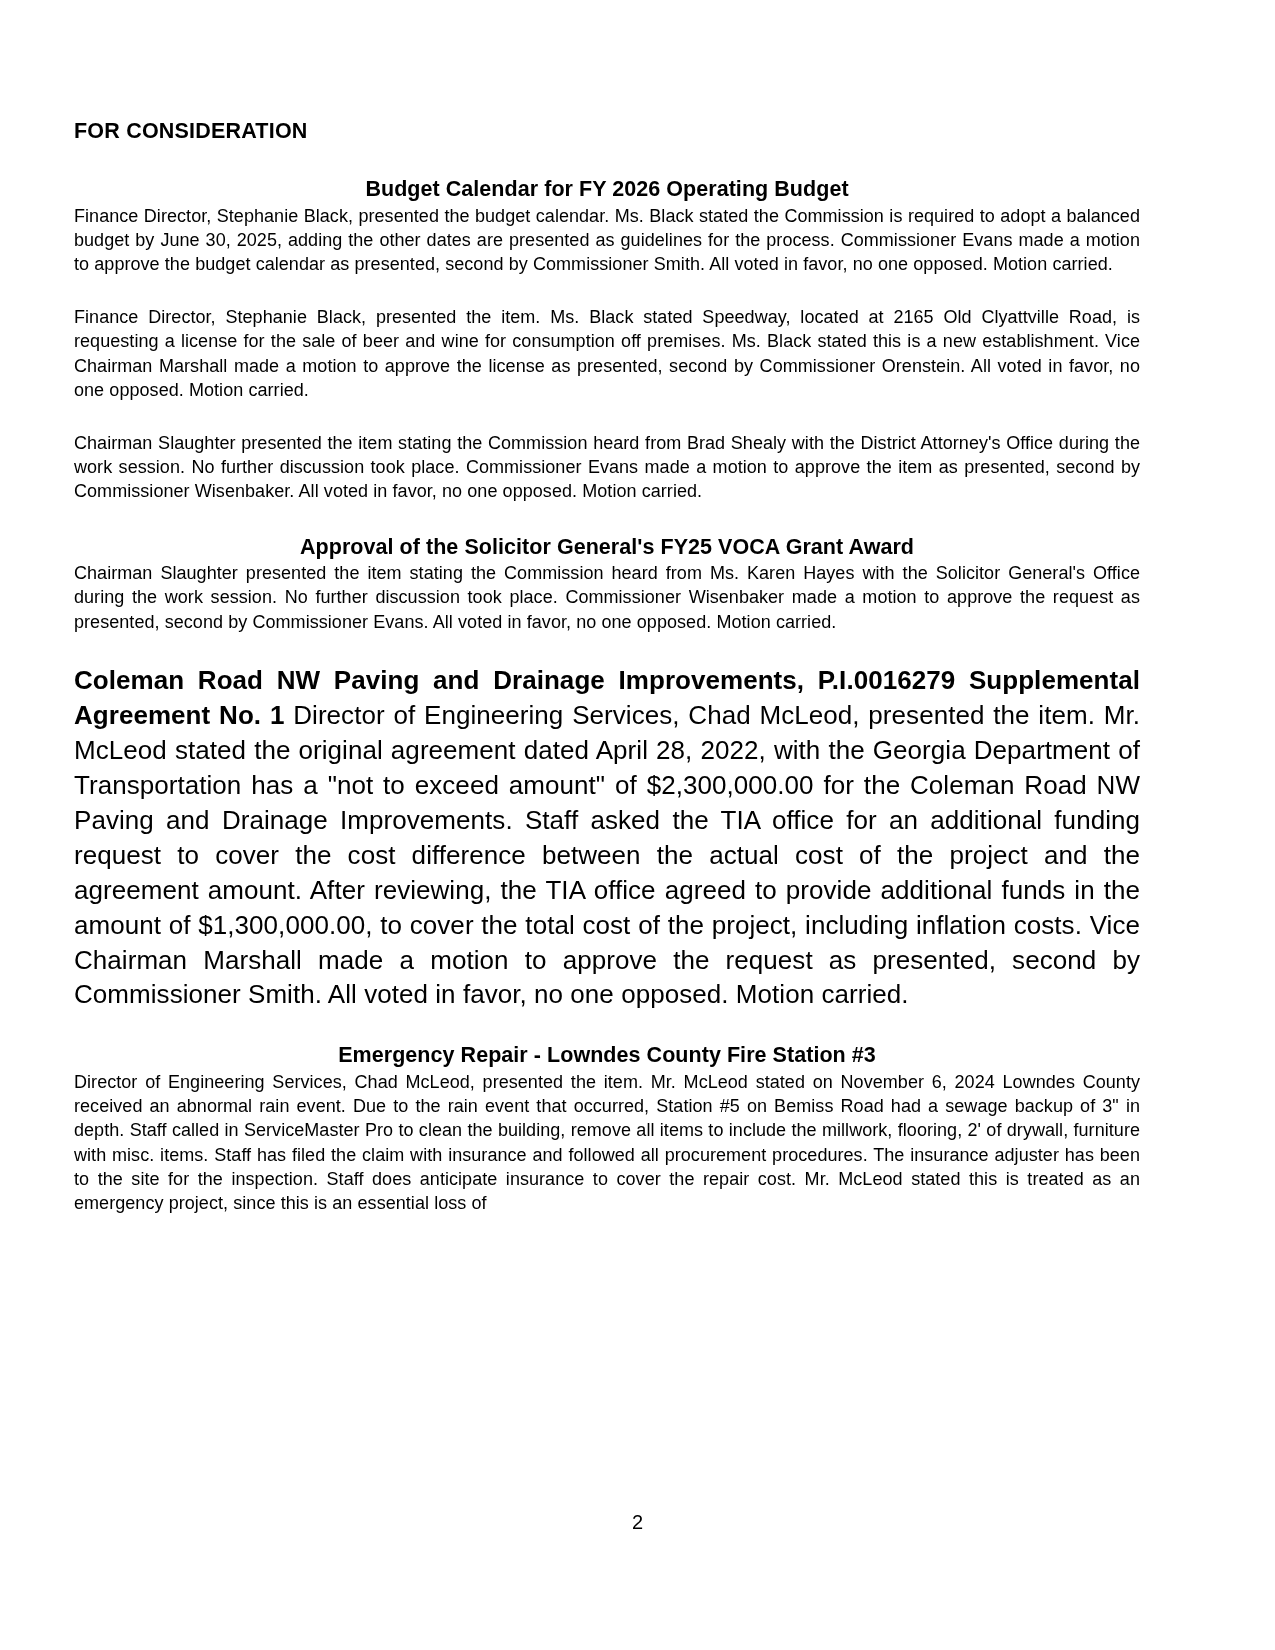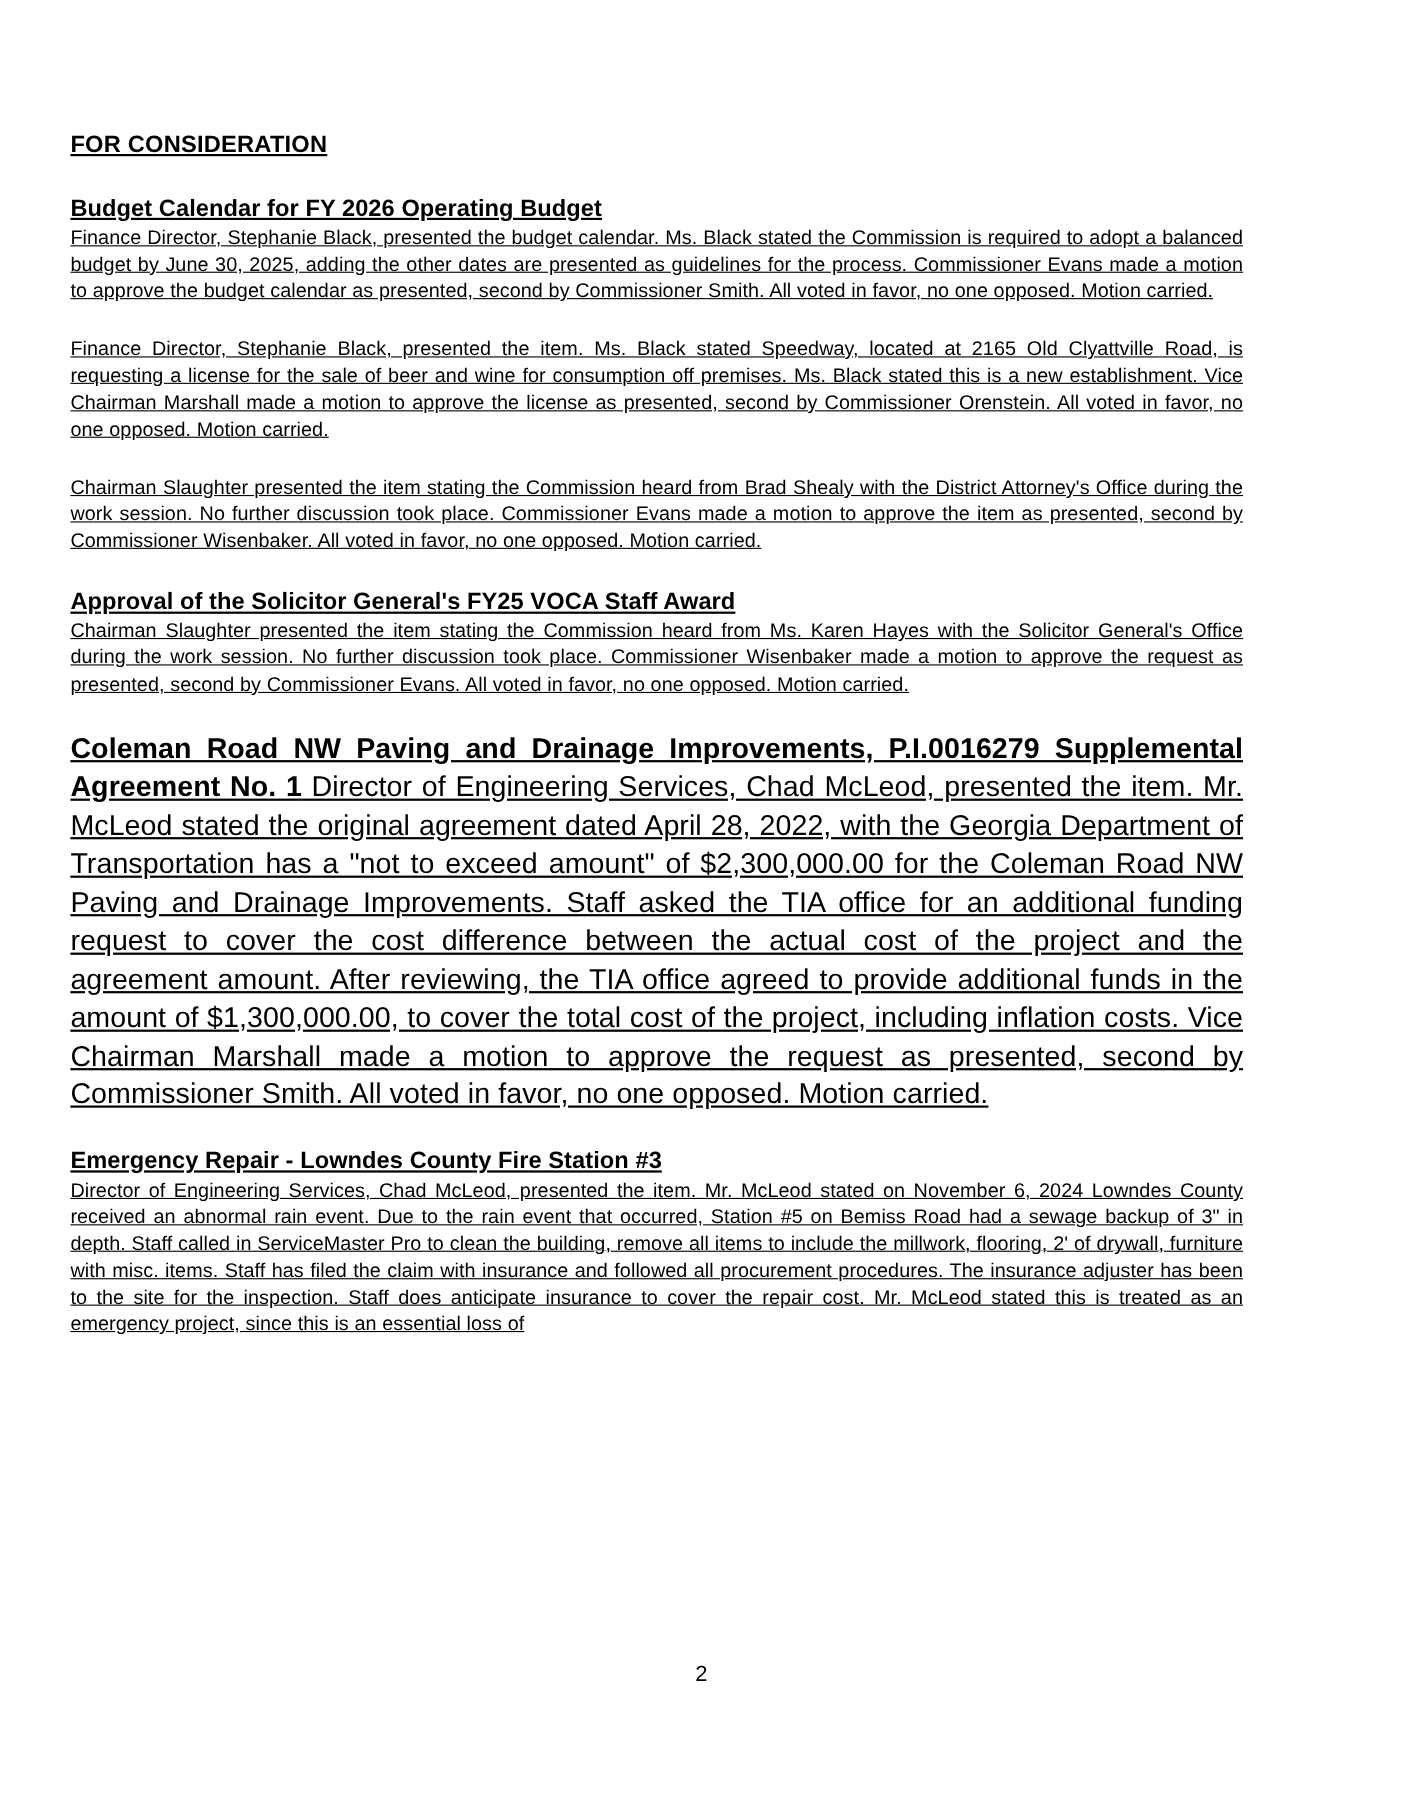--- a/index.html
+++ b/index.html
@@ -16,42 +16,41 @@
     position: relative;
     width: 1275px;
     height: 1650px;
     margin: 0 auto;
     background: #ffffff;
     box-sizing: border-box;
     overflow: hidden;
   }
   .content {
     position: absolute;
-    left: 64px;
+    left: 74px;
     top: 118px;
     width: 1066px;
-    text-decoration: underline;
   }
   .doc-heading {
     font-size: 21.5px;
     font-weight: bold;
     letter-spacing: 0.2px;
     line-height: 1.30;
     margin: 0 0 0 0;
   }
   .section {
     margin-top: 29px;
   }
   .section-title {
     font-size: 21.5px;
     font-weight: bold;
     line-height: 1.33;
     letter-spacing: 0.05px;
     margin: 0;
-    text-align: left;
+    text-align: center;
   }
   .section-body {
     font-size: 18px;
     font-weight: normal;
     line-height: 1.345;
     letter-spacing: 0.05px;
     margin: 0;
     text-align: justify;
     text-justify: inter-word;
     word-spacing: 0.1px;
@@ -95,21 +94,21 @@
 
     <div class="section">
       <p class="section-body">Finance Director, Stephanie Black, presented the item.  Ms. Black stated Speedway, located at 2165 Old Clyattville Road, is requesting a license for the sale of beer and wine for consumption off premises. Ms. Black stated this is a new establishment. Vice Chairman Marshall made a motion to approve the license as presented, second by Commissioner Orenstein. All voted in favor, no one opposed. Motion carried.</p>
     </div>
 
     <div class="section">
       <p class="section-body">Chairman Slaughter presented the item stating the Commission heard from Brad Shealy with the District Attorney's Office during the work session. No further discussion took place. Commissioner Evans made a motion to approve the item as presented, second by Commissioner Wisenbaker.  All voted in favor, no one opposed. Motion carried.</p>
     </div>
 
     <div class="section">
-      <div class="section-title">Approval of the Solicitor General's FY25 VOCA Staff Award</div>
+      <div class="section-title">Approval of the Solicitor General's FY25 VOCA Grant Award</div>
       <p class="section-body">Chairman Slaughter presented the item stating the Commission heard from Ms. Karen Hayes with the Solicitor General's Office during the work session. No further discussion took place. Commissioner Wisenbaker made a motion to approve the request as presented, second by Commissioner Evans. All voted in favor, no one opposed. Motion carried.</p>
     </div>
 
     <div class="section">
       <p class="inline-title-block"><span class="bold-run">Coleman Road NW Paving and Drainage Improvements, P.I.0016279 Supplemental Agreement No. 1</span><span> Director of Engineering Services, Chad McLeod, presented the item. Mr. McLeod stated the original agreement dated April 28, 2022, with the Georgia Department of Transportation has a "not to exceed amount" of $2,300,000.00 for the Coleman Road NW Paving and Drainage Improvements. Staff asked the TIA office for an additional funding request to cover the cost difference between the actual cost of the project and the agreement amount.  After reviewing, the TIA office agreed to provide additional funds in the amount of $1,300,000.00, to cover the total cost of the project, including inflation costs. Vice Chairman Marshall made a motion to approve the request as presented, second by Commissioner Smith. All voted in favor, no one opposed. Motion carried.</span></p>
     </div>
 
     <div class="section">
       <div class="section-title">Emergency Repair - Lowndes County Fire Station #3</div>
       <p class="section-body">Director of Engineering Services, Chad McLeod, presented the item. Mr. McLeod stated on November 6, 2024 Lowndes County received an abnormal rain event. Due to the rain event that occurred, Station #5 on Bemiss Road had a sewage backup of 3" in depth. Staff called in ServiceMaster Pro to clean the building, remove all items to include the millwork, flooring, 2' of drywall, furniture with misc. items. Staff has filed the claim with insurance and followed all procurement procedures. The insurance adjuster has been to the site for the inspection. Staff does anticipate insurance to cover the repair cost. Mr. McLeod stated this is treated as an emergency project, since this is an essential loss of</p>

